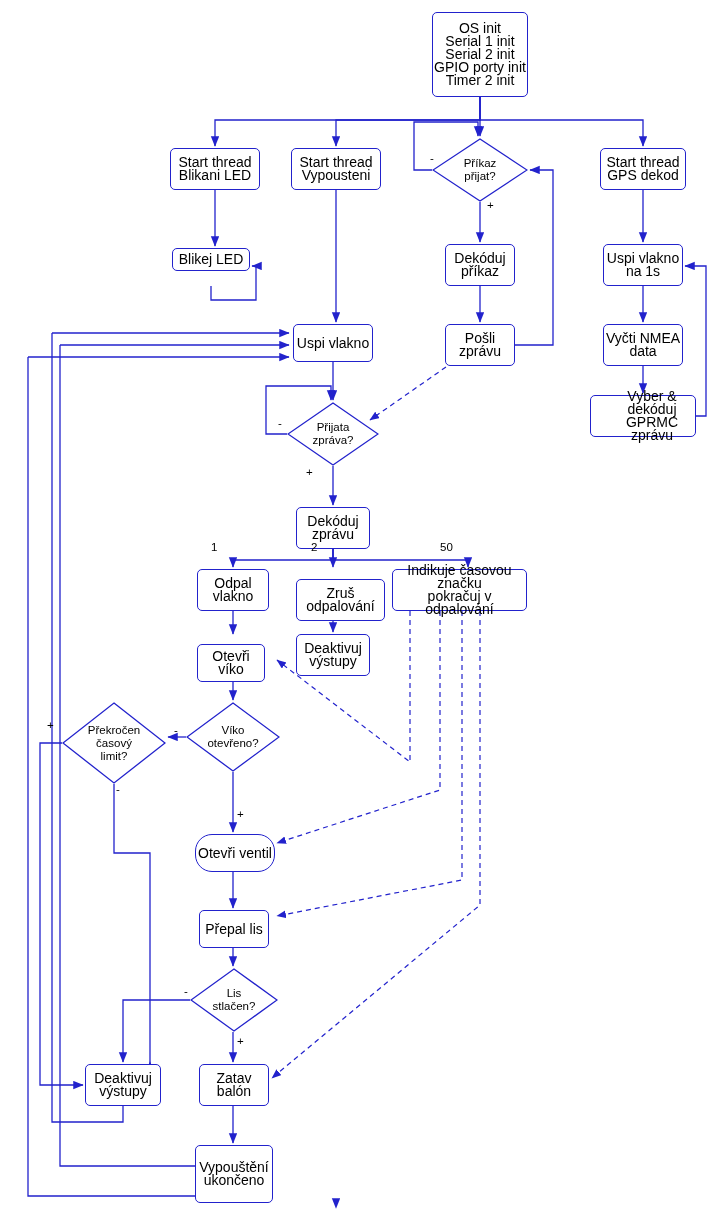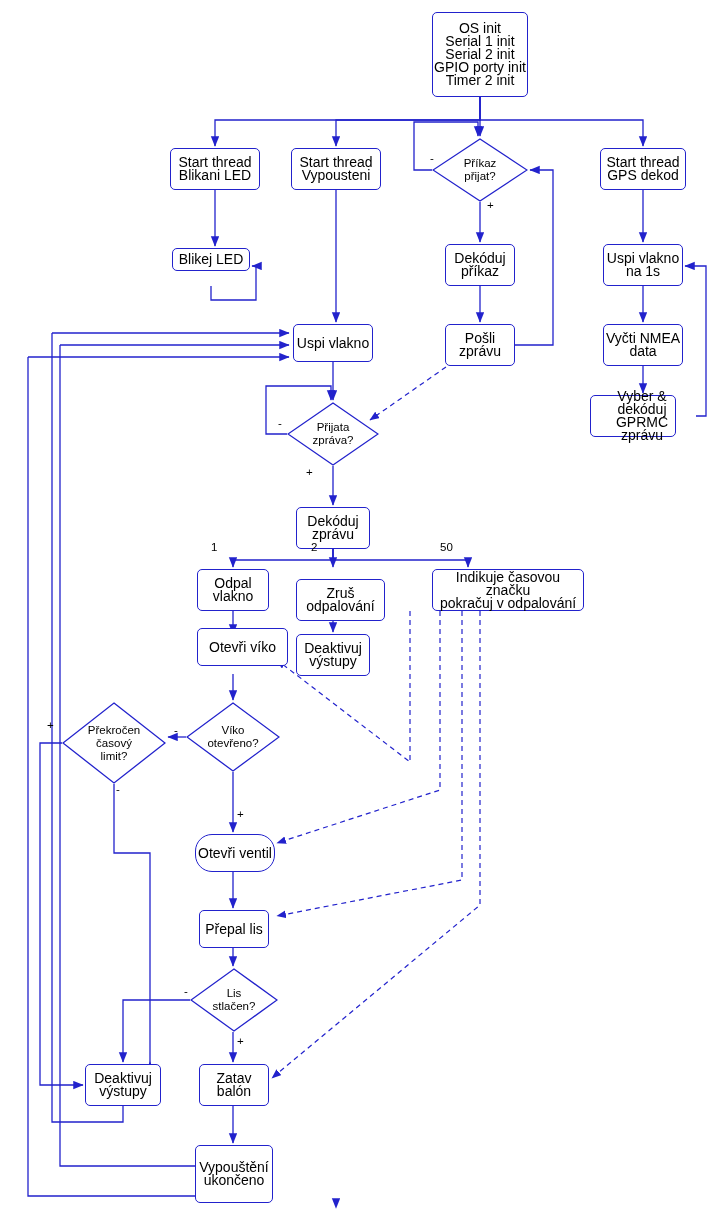--- a/index.html
+++ b/index.html
@@ -195,44 +195,44 @@
 na 1s</div>
 
   <div class="node box" style="left:445px; top:324px; width:70px; height:42px;">Pošli
 zprávu</div>
 
   <div class="node box" style="left:603px; top:324px; width:80px; height:42px;">Vyčti NMEA
 data</div>
 
   <div class="node box" style="left:293px; top:324px; width:80px; height:38px;">Uspi vlakno</div>
 
-  <div class="node box" style="left:590px; top:395px; width:86px; height:42px;padding-left:18px;">Vyber &amp; dekóduj
+  <div class="node box" style="left:590px; top:395px; width:106px; height:42px;padding-left:18px;">Vyber &amp; dekóduj
 GPRMC zprávu</div>
 
   <div class="diamond-wrap" style="left:287px; top:402px; width:92px; height:64px;">
     <svg class="dshape" viewBox="0 0 92 64">
       <polygon points="46,1 91,32 46,63 1,32" fill="#ffffff" stroke="#2222cc" stroke-width="1.3"></polygon>
     </svg>
     <div class="dlabel">Přijata
 zpráva?</div>
   </div>
 
   <div class="node box" style="left:296px; top:507px; width:74px; height:42px;">Dekóduj
 zprávu</div>
 
   <div class="node box" style="left:197px; top:569px; width:72px; height:42px;">Odpal
 vlakno</div>
 
   <div class="node box" style="left:296px; top:569px; width:89px; height:42px;margin-top:10px;">Zruš
 odpalování</div>
 
-  <div class="node box" style="left:392px; top:569px; width:152px; height:42px;margin-left:40px;">Indikuje časovou značku
+  <div class="node box" style="left:392px; top:569px; width:135px; height:42px;">Indikuje časovou značku
 pokračuj v odpalování</div>
 
-  <div class="node box" style="left:197px; top:628px; width:91px; height:38px;text-align:right;">Otevři víko</div>
+  <div class="node box" style="left:197px; top:644px; width:68px; height:38px;">Otevři víko</div>
 
   <div class="node box" style="left:296px; top:634px; width:74px; height:42px;">Deaktivuj
 výstupy</div>
 
   <div class="diamond-wrap" style="left:186px; top:702px; width:94px; height:70px;">
     <svg class="dshape" viewBox="0 0 94 70">
       <polygon points="47,1 93,35 47,69 1,35" fill="#ffffff" stroke="#2222cc" stroke-width="1.3"></polygon>
     </svg>
     <div class="dlabel">Víko
 otevřeno?</div>

